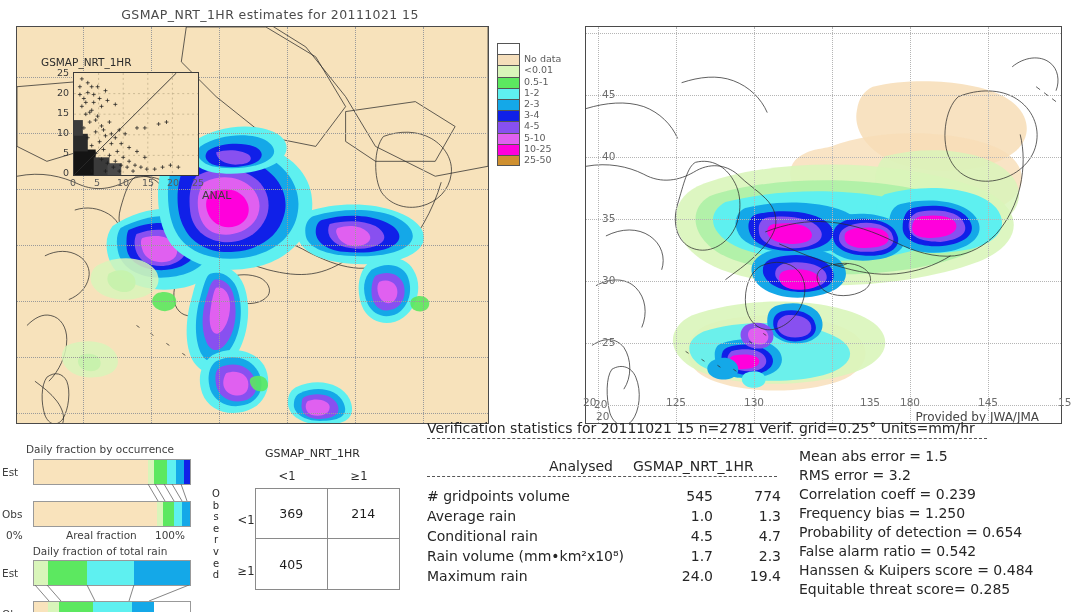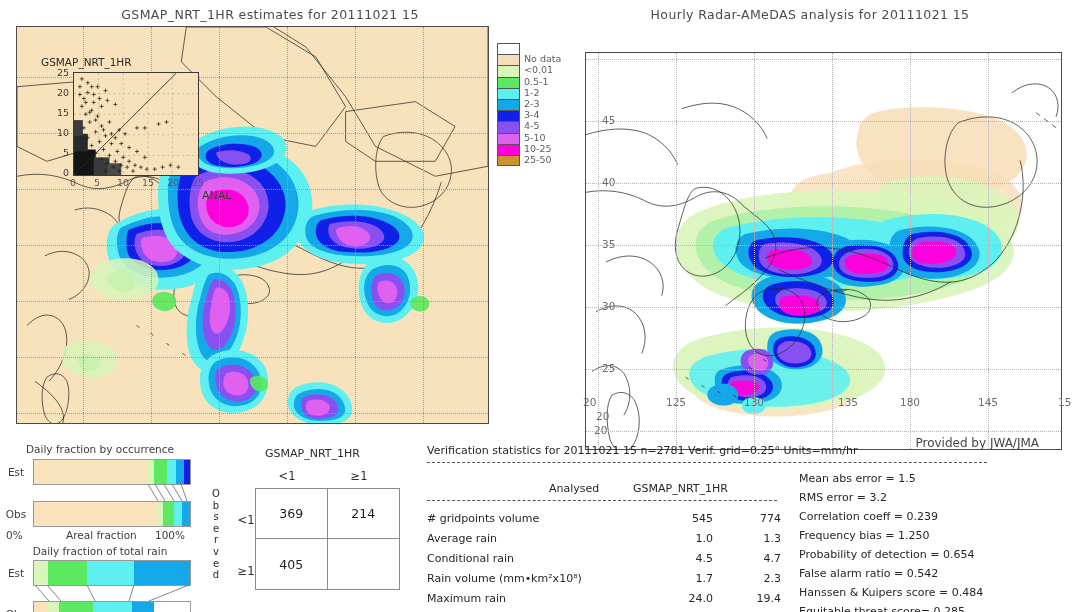--- a/index.html
+++ b/index.html
@@ -27,21 +27,21 @@
   #title-right{left:540px;top:7px;width:540px;}
 
   
   .map-frame{
     position:absolute;
     border:1px solid #4a4a4a;
     box-sizing:border-box;
     overflow:hidden;
   }
   #map-left{left:16px;top:26px;width:473px;height:398px;background:#f7e2bb;}
-  #map-right{left:585px;top:26px;width:477px;height:398px;background:#ffffff;margin-top:26px;}
+  #map-right{left:585px;top:26px;width:477px;height:398px;background:#ffffff;}
 
   .grid-v,.grid-h{position:absolute;pointer-events:none;}
   .grid-v{top:0;bottom:0;width:0;border-left:1px dotted #9a9a9a;}
   .grid-h{left:0;right:0;height:0;border-top:1px dotted #9a9a9a;}
   #map-right .grid-v,#map-right .grid-h{border-color:#b5b5b5;}
 
   .tick-label{
     position:absolute;
     font-size:10.5px;
     color:#6d6d6d;
@@ -98,21 +98,21 @@
     white-space:nowrap;
   }
 
   
   #frac-panel{position:absolute;left:0;top:440px;width:200px;height:172px;}
   .frac-title{
     position:absolute;font-size:10.5px;color:#3d3d3d;width:200px;
     text-align:center;white-space:nowrap;
   }
   .bar-label{
-    position:absolute;font-size:10.5px;color:#3d3d3d;text-align:center;width:28px;
+    position:absolute;font-size:10.5px;color:#3d3d3d;text-align:left;width:28px;
   }
   .bar{
     position:absolute;height:26px;border:1px solid #999;box-sizing:border-box;
     display:flex;overflow:hidden;
   }
   .bar span{display:block;height:100%;}
   .axis-txt{position:absolute;font-size:10.5px;color:#3d3d3d;white-space:nowrap;}
   .linkline{position:absolute;}
 
   
@@ -139,41 +139,40 @@
   }
   #ctab .ct-cell:nth-child(2),#ctab .ct-cell:nth-child(4){border-right:none;}
   #ctab .ct-cell:nth-child(3),#ctab .ct-cell:nth-child(4){border-bottom:none;text-align:center;}
   #observed-label{
     position:absolute;left:4px;top:48px;width:14px;
     font-size:10px;color:#2b2b2b;line-height:11.6px;text-align:center;
   }
 
   
   #vstats{
-    position:absolute;left:427px;top:444px;width:653px;height:168px;
-    font-size:11px;color:#262626;
+    position:absolute;left:427px;top:420px;width:653px;height:168px;
+    font-size:14px;color:#262626;
   }
   #vstats .vs-head{position:absolute;left:0;top:0;white-space:nowrap;}
   #vstats .rule{
     position:absolute;border-top:1.5px dashed #555;height:0;
   }
   #vstats .vs-sub{position:absolute;white-space:nowrap;}
   .vs-row{position:absolute;left:0;width:360px;height:17.5px;}
   .vs-name{position:absolute;left:0;top:0;white-space:nowrap;}
   .vs-v1{position:absolute;left:232px;width:54px;text-align:right;}
   .vs-v2{position:absolute;left:300px;width:54px;text-align:right;}
   .sc-row{position:absolute;left:372px;white-space:nowrap;}
 </style>
 </head>
 <body>
 
 <div class="page">
 
   <div class="map-title" id="title-left">GSMAP_NRT_1HR estimates for 20111021 15</div>
-  <div class="map-title" id="title-right">Hourly Radar-AMeDAS analysis for 20111021 15</div>
 
   <div class="map-frame" id="map-left">
 
     <svg class="coast" viewBox="0 0 473 398" preserveAspectRatio="none">
 
       <path class="seafill" d="M170 0 L250 0 L300 30 L330 80 L300 120 L250 110 L200 70 L165 35 Z"></path>
       <path class="seafill" d="M250 -5 L473 -5 L473 140 L420 150 L360 120 L330 70 L290 20 Z"></path>
       <path class="seafill" d="M0 60 L60 55 L95 80 L80 120 L30 135 L0 120 Z"></path>
       <path class="seafill" d="M330 85 L400 75 L440 100 L420 135 L360 135 L330 115 Z"></path>
 
@@ -529,21 +528,21 @@
     <div class="tick-label" style="left:16px;top:247px">30</div>
     <div class="tick-label" style="left:16px;top:309px">25</div>
     <div class="tick-label" style="left:8px;top:371px">20</div>
 
     <div id="provided-by">Provided by JWA/JMA</div>
   </div>
 
   <div class="tick-label" style="left:583px;top:396px">20</div>
   <div class="tick-label" style="left:666px;top:396px">125</div>
   <div class="tick-label" style="left:744px;top:396px">130</div>
-  <div class="tick-label" style="left:838px;top:396px">135</div>
+  <div class="tick-label" style="left:860px;top:396px">135</div>
   <div class="tick-label" style="left:900px;top:396px">180</div>
   <div class="tick-label" style="left:978px;top:396px">145</div>
   <div class="tick-label" style="left:1058px;top:396px">15</div>
   <div class="tick-label" style="left:596px;top:410px">20</div>
 
   <div id="frac-panel">
 
     <div class="frac-title" style="left:0;top:3px">Daily fraction by occurrence</div>
 
     <div class="bar-label" style="left:2px;top:26px">Est</div>

